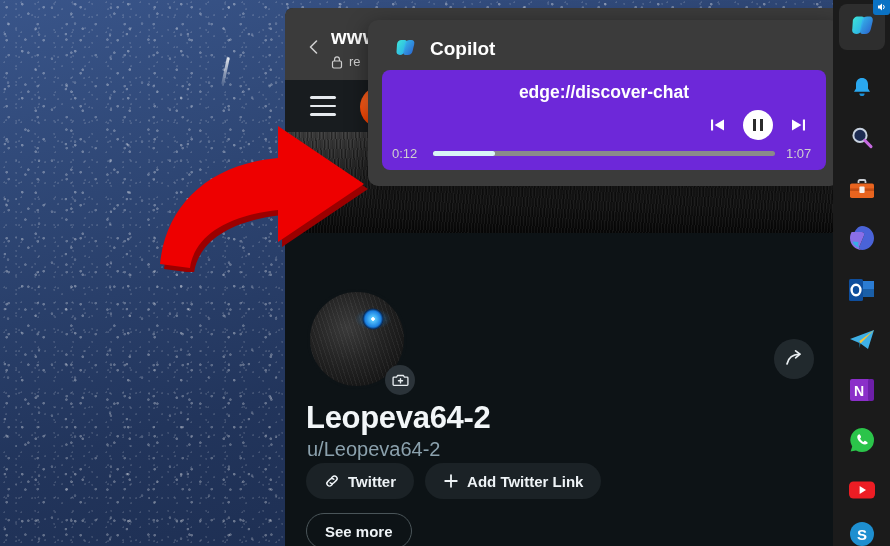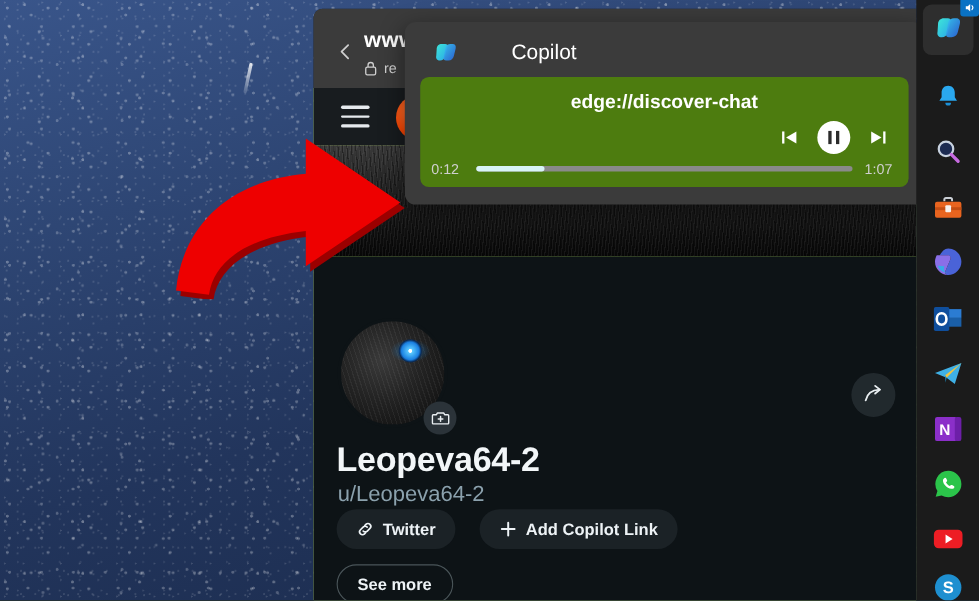--- a/index.html
+++ b/index.html
@@ -72,21 +72,21 @@
     position: absolute; left: 46px; top: 46px;
     display: flex; align-items: center; gap: 6px;
     color: #cfcfcf; font-size: 13px; white-space: nowrap;
   }
   .lock-icon { width: 12px; height: 14px; }
 
   
   #page {
     position: absolute; left: 0; top: 72px;
     width: 590px; height: 466px;
-    background: #bef264;
+    background: #3b82f6;
     overflow: hidden;
   }
   #page-topbar {
     position: absolute; left: 0; top: 0; width: 548px; height: 52px;
     background: #181c1f;
   }
   #hamburger {
     position: absolute; left: 25px; top: 16px;
     width: 26px; height: 20px;
   }
@@ -144,21 +144,21 @@
   #display-name {
     position: absolute; left: 21px; top: 167px;
     color: #f2f6f8; font-size: 31px; font-weight: 700; letter-spacing: -.3px;
   }
   #username {
     position: absolute; left: 22px; top: 205px;
     color: #8ba1ad; font-size: 20px;
   }
   #social-row {
     position: absolute; left: 21px; top: 230px;
-    display: flex; align-items: flex-end; gap: 22px;
+    display: flex; align-items: flex-end; gap: 11px;
   }
   .pill {
     display: flex; align-items: center; gap: 8px;
     height: 36px; padding: 0 18px; border-radius: 20px;
     background: #1b2226; color: #eef3f6;
     font-size: 15px; font-weight: 700;
   }
   .pill.ghost { background: transparent; border: 1px solid #4a5559; }
   #see-more-row { position: absolute; left: 21px; top: 280px; }
 
@@ -167,25 +167,25 @@
     position: absolute; left: 368px; top: 20px;
     width: 472px; height: 166px;
     background: #3b3b3b;
     border-radius: 10px;
     box-shadow: 0 6px 22px rgba(0,0,0,.45);
   }
   #copilot-header {
     position: absolute; left: 24px; top: 16px;
     display: flex; align-items: center; gap: 12px;
   }
-  #copilot-title { color: #ffffff; font-size: 19px; font-weight: 400; margin-left: 35px; }
+  #copilot-title { color: #ffffff; font-size: 19px; font-weight: 700; }
   #media-card {
     position: absolute; left: 14px; top: 50px;
     width: 444px; height: 100px;
-    background: #4d7c0f; border-radius: 8px;
+    background: #6d28d9; border-radius: 8px;
   }
   #media-title {
     position: absolute; left: 0; right: 0; top: 12px;
     text-align: center;
     color: #ffffff; font-size: 17.5px; font-weight: 700;
   }
   #media-controls {
     position: absolute; right: 18px; top: 40px;
     display: flex; align-items: center; gap: 15px;
   }
@@ -314,21 +314,21 @@
             <svg width="16" height="16" viewBox="0 0 16 16">
               <path d="M6.2 9.8 a2.6 2.6 0 0 0 3.7 0 l2.4-2.4 a2.6 2.6 0 1 0-3.7-3.7 l-1 1" fill="none" stroke="#eef3f6" stroke-width="1.5" stroke-linecap="round"></path>
               <path d="M9.8 6.2 a2.6 2.6 0 0 0-3.7 0 L3.7 8.6 a2.6 2.6 0 1 0 3.7 3.7 l1-1" fill="none" stroke="#eef3f6" stroke-width="1.5" stroke-linecap="round"></path>
             </svg>
             <span>Twitter</span>
           </div>
           <div class="pill">
             <svg width="16" height="16" viewBox="0 0 16 16">
               <path d="M8 2.2 V13.8 M2.2 8 H13.8" stroke="#eef3f6" stroke-width="1.8" stroke-linecap="round"></path>
             </svg>
-            <span>Add Copilot Link</span>
+            <span>Add Twitter Link</span>
           </div>
         </div>
 
         <div id="see-more-row">
           <div class="pill ghost">
             <span>See more</span>
           </div>
         </div>
 
       </div>

